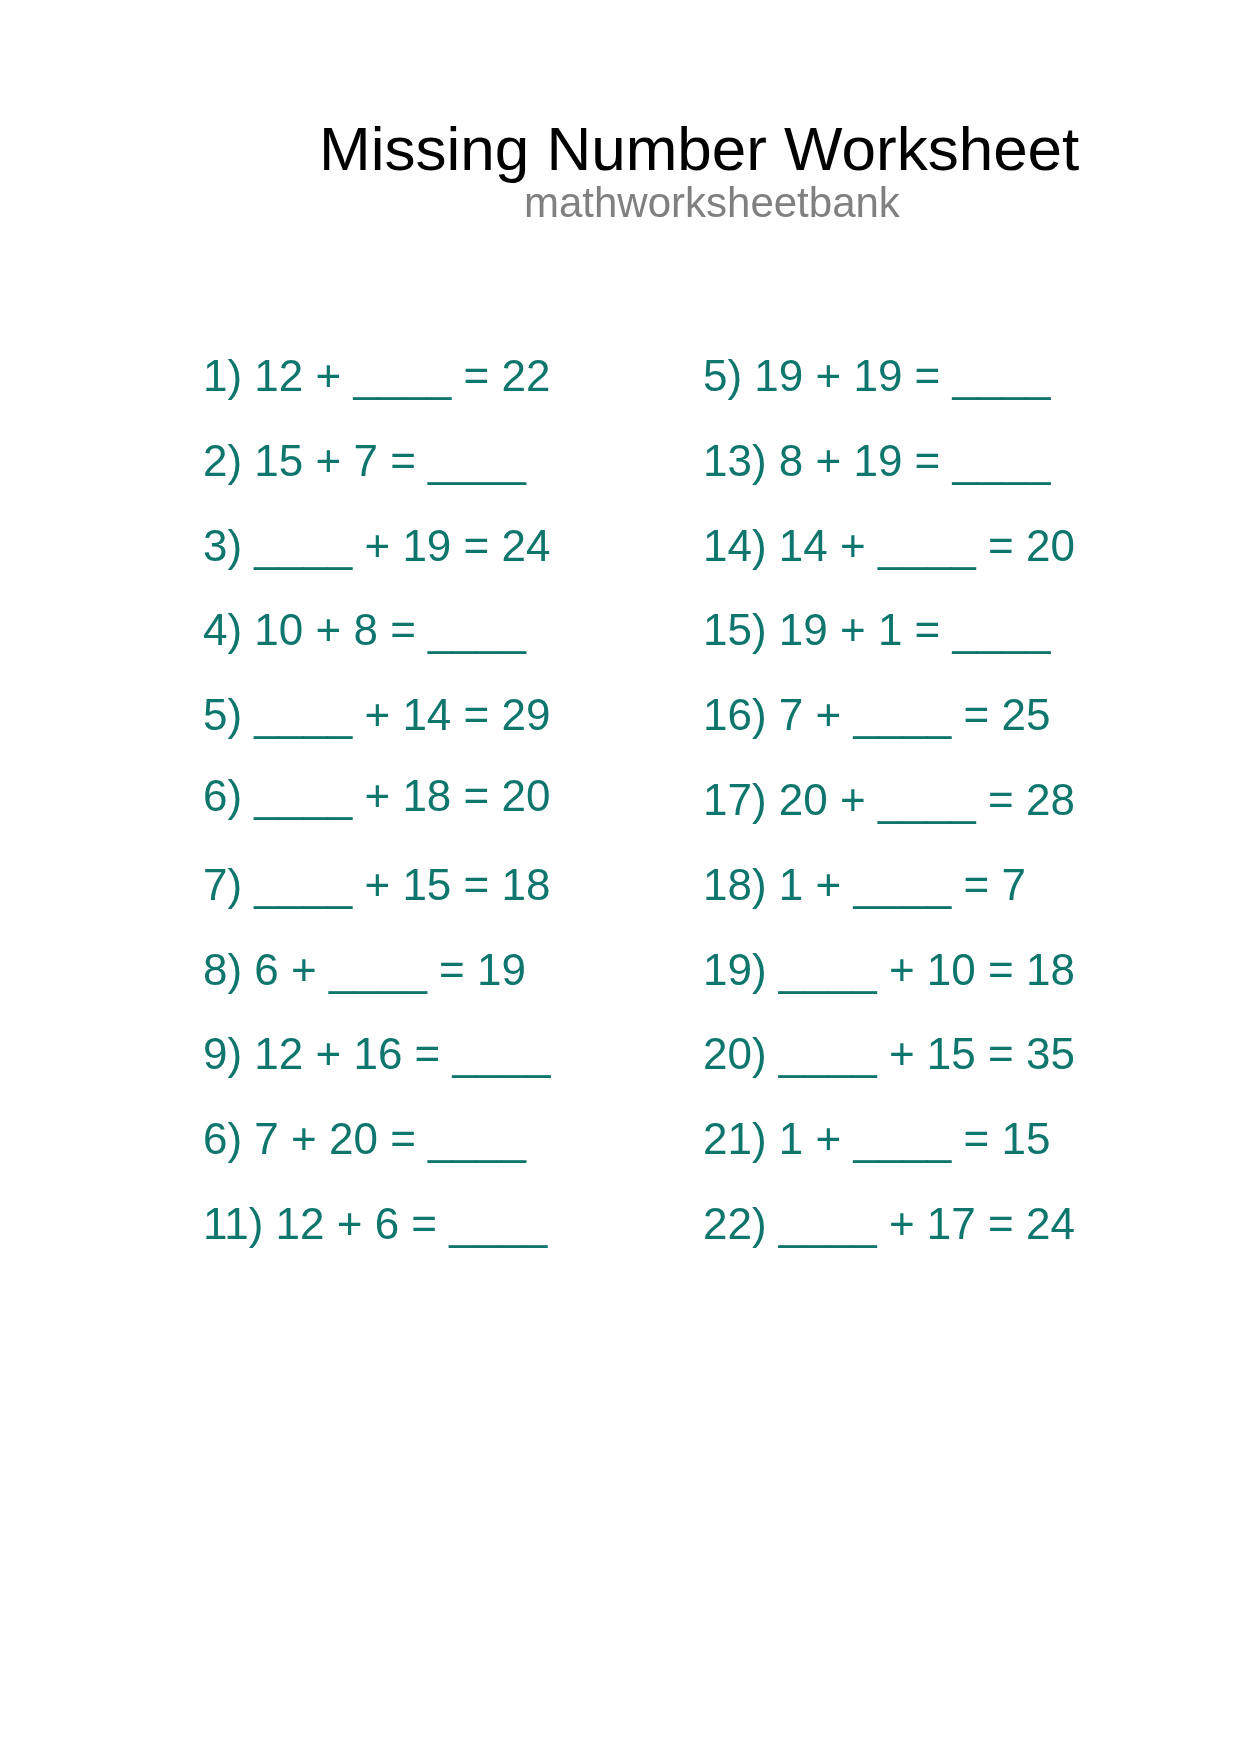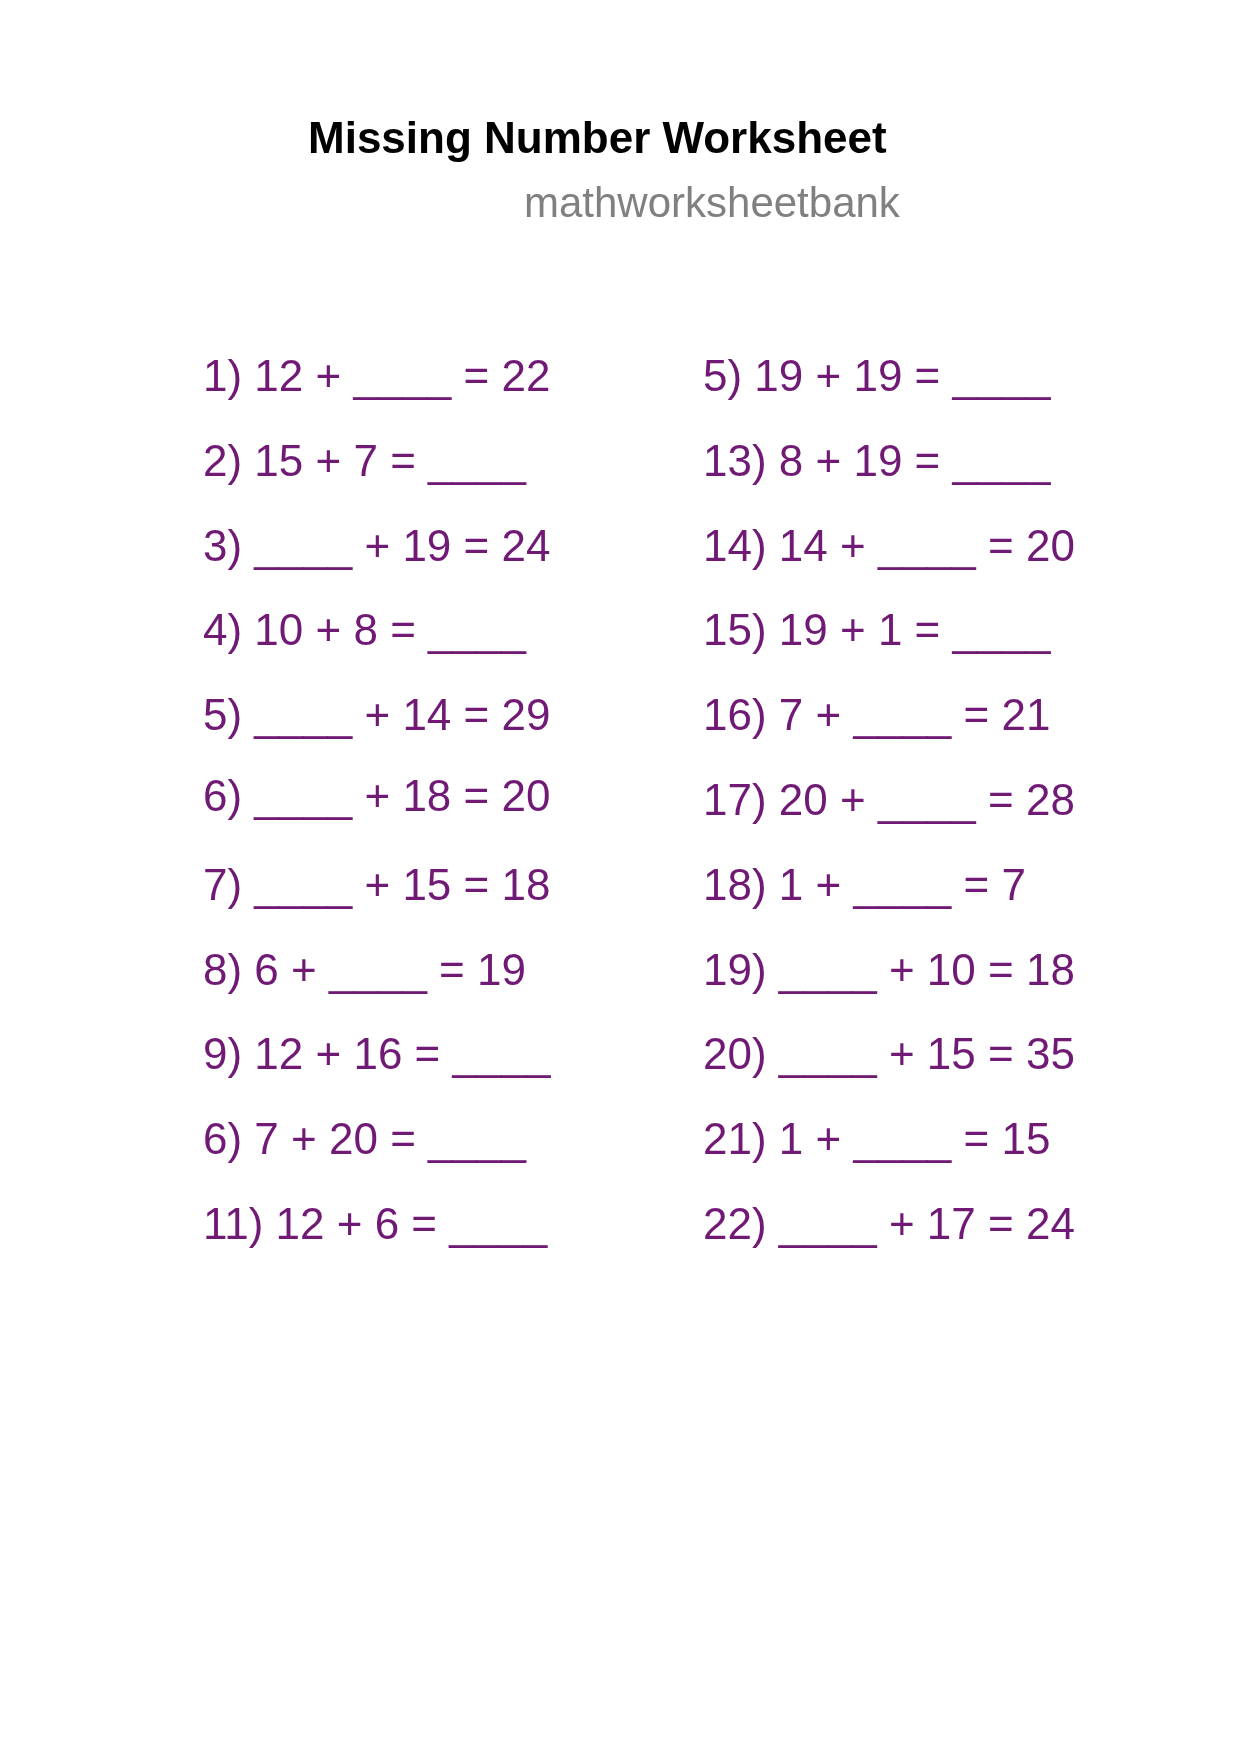--- a/index.html
+++ b/index.html
@@ -19,26 +19,26 @@
       position: absolute;
       left: 0; top: 0;
       width: 1240px;
       height: 1754px;
       background: #ffffff;
     }
     .title {
       position: absolute;
       left: 304px;
       top: 104px;
-      font-size: 44px;
+      font-size: 62px;
       line-height: 60px;
       white-space: nowrap;
       color: #000000;
-      margin: 4px;
-      font-weight: bold;
+      margin: 15px;
+      font-weight: normal;
     }
     .subtitle {
       position: absolute;
       left: 524px;
       top: 182px;
       font-size: 42px;
       line-height: 42px;
       white-space: nowrap;
       color: #808080;
     }
@@ -47,21 +47,21 @@
       top: 354px;
     }
     .col-left { left: 203px; }
     .col-right { left: 703px; }
     .problem {
       position: absolute;
       left: 0;
       font-size: 44px;
       line-height: 44px;
       white-space: nowrap;
-      color: #701a75;
+      color: #0f766e;
     }
     .problem .num { }
     .problem .expr { }
   </style>
 </head>
 <body>
 
 <div class="page">
   <h1 class="title">Missing Number Worksheet</h1>
   <div class="subtitle">mathworksheetbank</div>
@@ -78,21 +78,21 @@
     <div class="problem" style="top:678.4px"><span class="num">9)</span> <span class="expr">12 + 16 = ____</span></div>
     <div class="problem" style="top:763.2px"><span class="num">6)</span> <span class="expr">7 + 20 = ____</span></div>
     <div class="problem" style="top:848px"><span class="num">11)</span> <span class="expr">12 + 6 = ____</span></div>
   </div>
 
   <div class="column col-right">
     <div class="problem" style="top:0px"><span class="num">5)</span> <span class="expr">19 + 19 = ____</span></div>
     <div class="problem" style="top:84.8px"><span class="num">13)</span> <span class="expr">8 + 19 = ____</span></div>
     <div class="problem" style="top:169.6px"><span class="num">14)</span> <span class="expr">14 + ____ = 20</span></div>
     <div class="problem" style="top:254.4px"><span class="num">15)</span> <span class="expr">19 + 1 = ____</span></div>
-    <div class="problem" style="top:339.2px"><span class="num">16)</span> <span class="expr">7 + ____ = 21</span></div>
+    <div class="problem" style="top:339.2px"><span class="num">16)</span> <span class="expr">7 + ____ = 25</span></div>
     <div class="problem" style="top:424px"><span class="num">17)</span> <span class="expr">20 + ____ = 28</span></div>
     <div class="problem" style="top:508.8px"><span class="num">18)</span> <span class="expr">1 + ____ = 7</span></div>
     <div class="problem" style="top:593.6px"><span class="num">19)</span> <span class="expr">____ + 10 = 18</span></div>
     <div class="problem" style="top:678.4px"><span class="num">20)</span> <span class="expr">____ + 15 = 35</span></div>
     <div class="problem" style="top:763.2px"><span class="num">21)</span> <span class="expr">1 + ____ = 15</span></div>
     <div class="problem" style="top:848px"><span class="num">22)</span> <span class="expr">____ + 17 = 24</span></div>
   </div>
 </div>
 
 </body></html>

